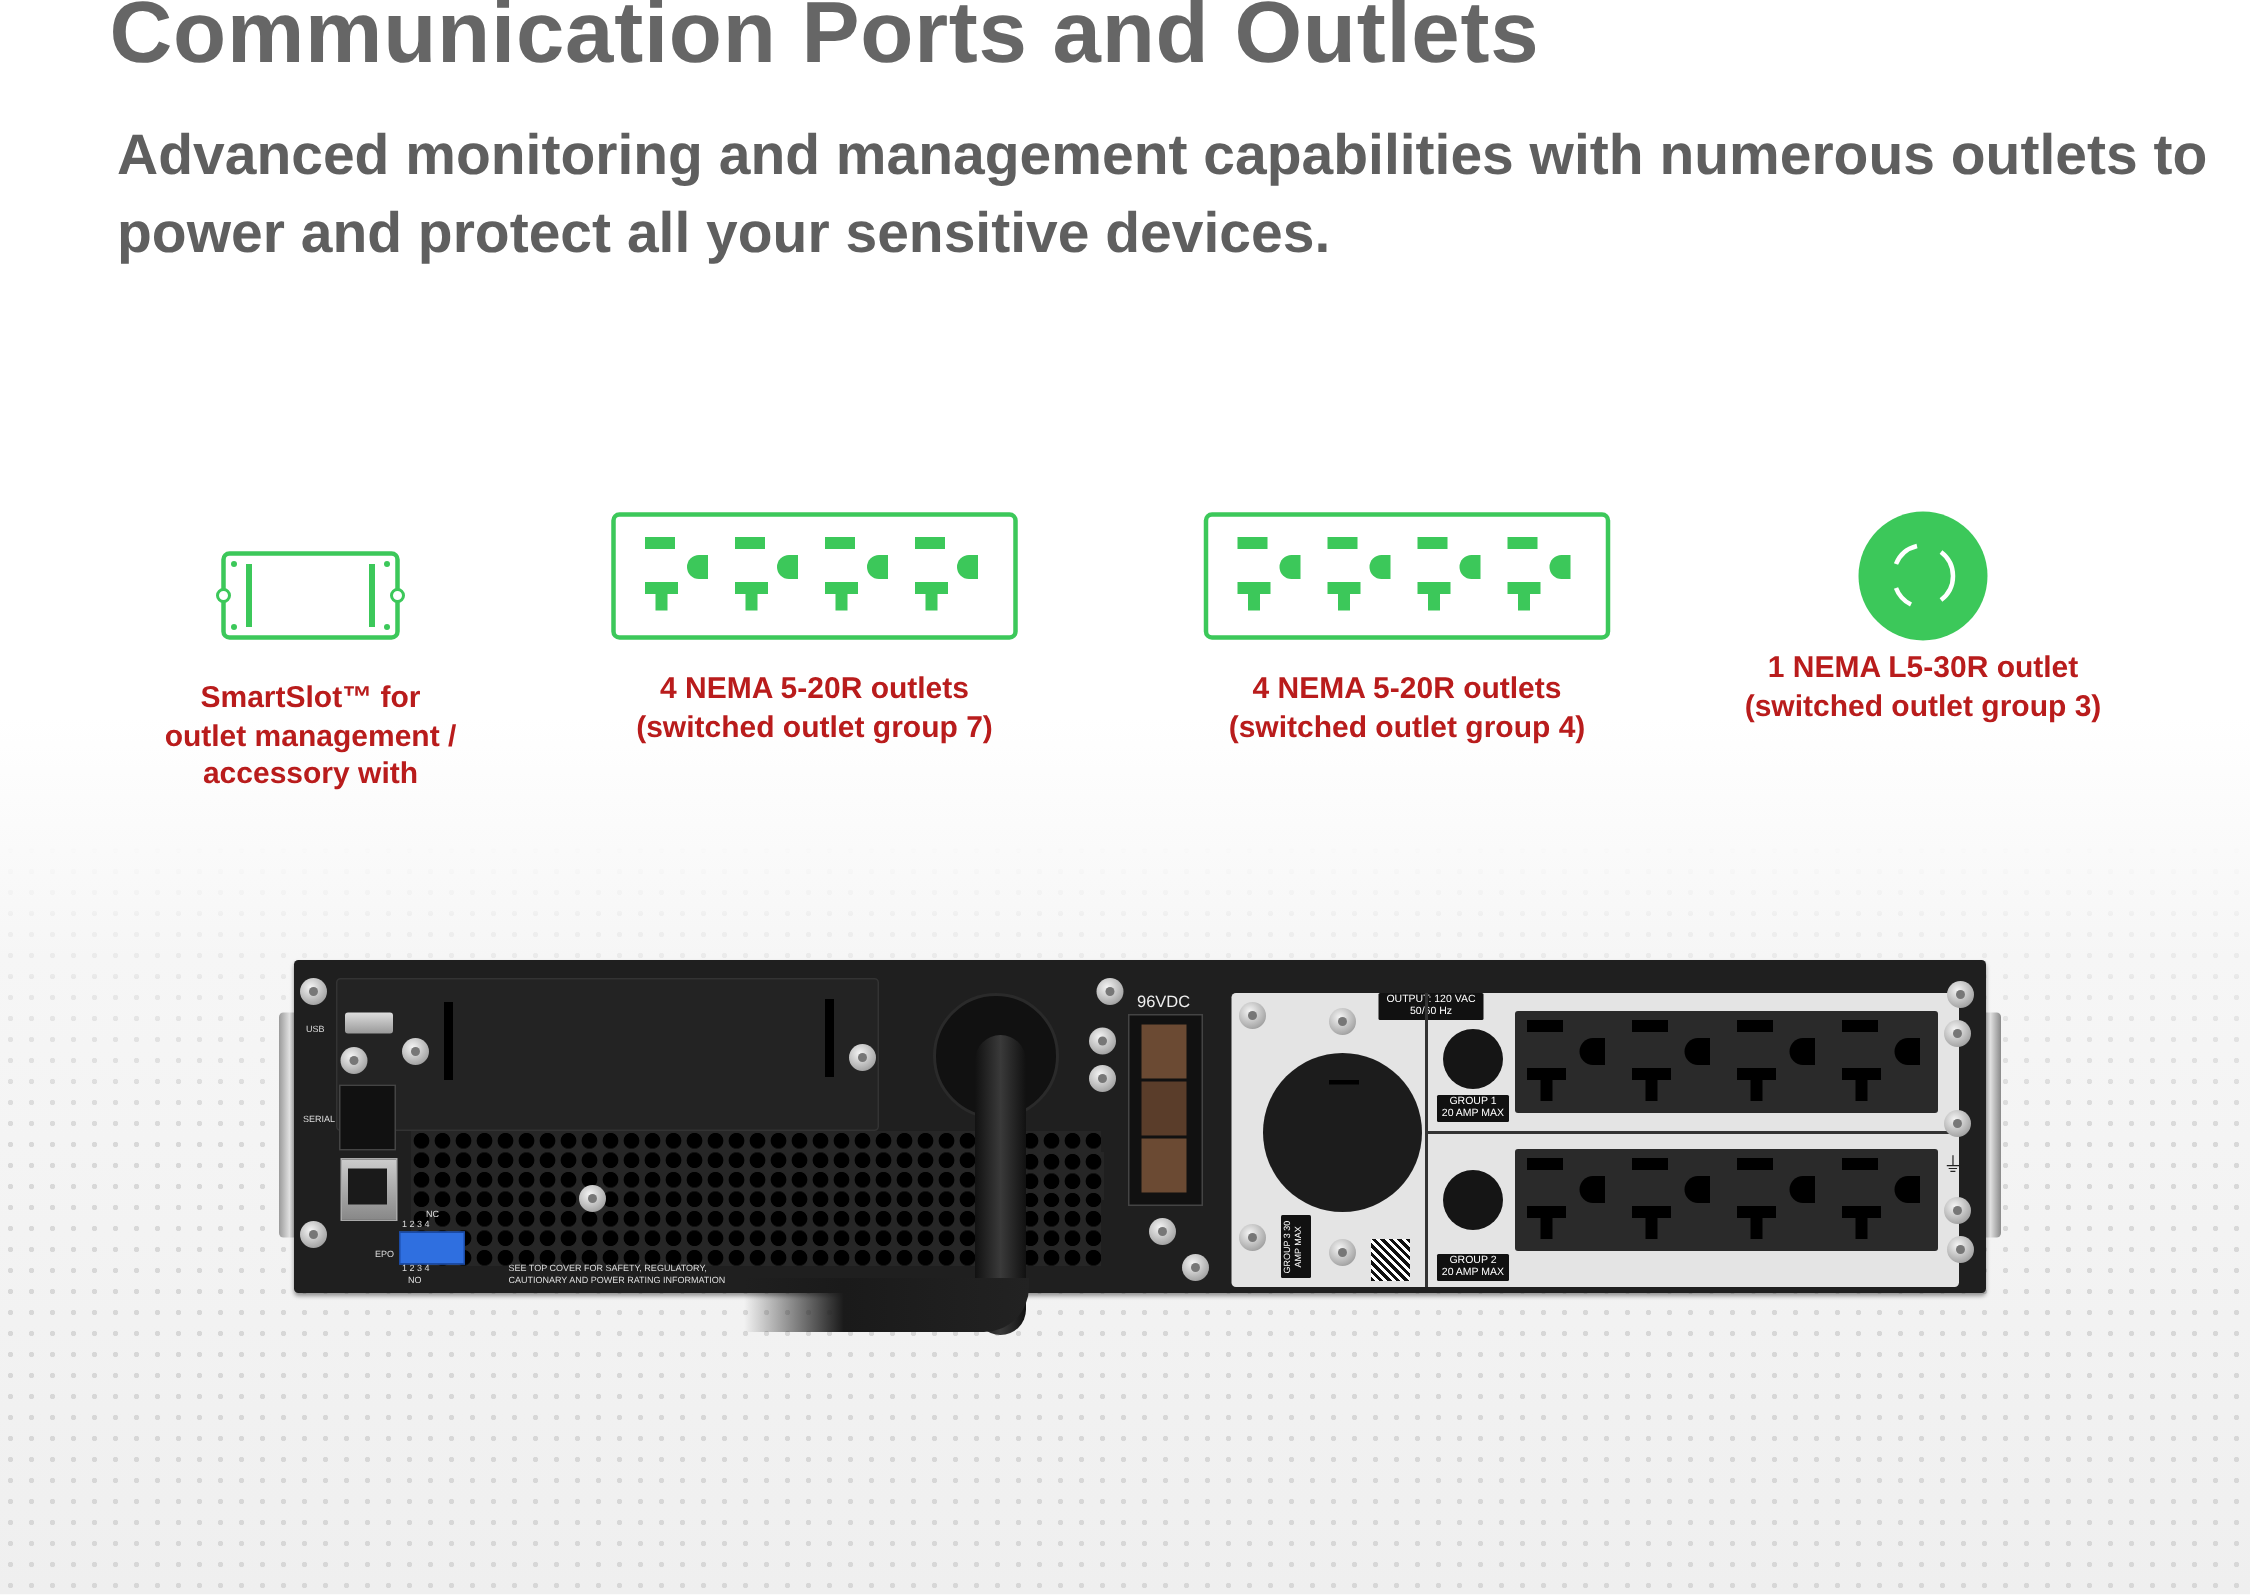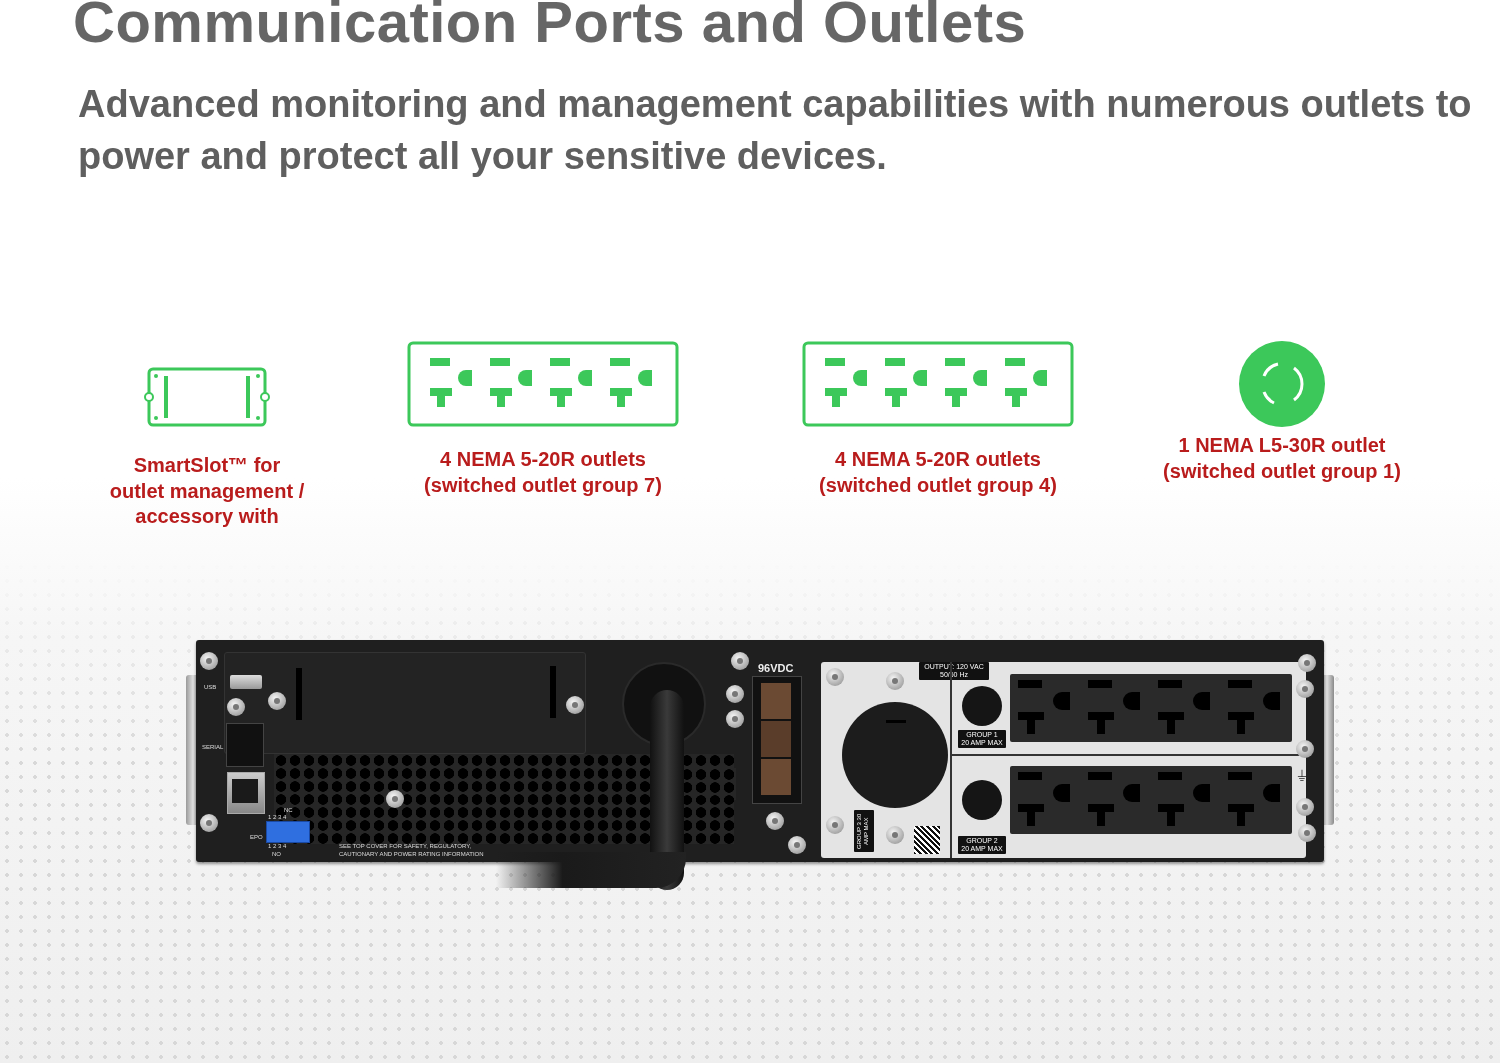--- a/index.html
+++ b/index.html
@@ -128,21 +128,21 @@
 
 <div class="feat" style="left:1142px;width:280px;">
   <svg class="icon-box" width="88" height="88" viewBox="0 0 88 88" style="display:block;">
     <circle cx="44" cy="44" r="43" fill="#3cc85a"></circle>
     <path d="M40 24 A20 20 0 0 0 26 36" stroke="#fff" stroke-width="3" fill="none"></path>
     <path d="M56 28 A20 20 0 0 1 56 60" stroke="#fff" stroke-width="3" fill="none"></path>
     <path d="M26 52 A20 20 0 0 0 36 63" stroke="#fff" stroke-width="3" fill="none"></path>
   </svg>
   <div class="cap" style="margin-top:5px;">
     <div>1 NEMA L5-30R outlet</div>
-    <div>(switched outlet group 1)</div>
+    <div>(switched outlet group 3)</div>
   </div>
 </div>
 
 <div class="ups">
   <div class="ear" style="left:-10px;"></div>
   <div class="ear" style="right:-10px;"></div>
   <div class="chassis"></div>
 
   <div style="position:absolute;left:28px;top:12px;width:360px;height:100px;background:#232323;border:1px solid #333;border-radius:3px;"></div>
   <div style="position:absolute;left:100px;top:28px;width:6px;height:52px;background:#000;"></div>
@@ -175,21 +175,21 @@
 
   <div style="position:absolute;left:426px;top:22px;width:80px;height:80px;border-radius:50%;background:#111;border:2px solid #2a2a2a;"></div>
   <div style="position:absolute;left:454px;top:50px;width:34px;height:200px;background:linear-gradient(90deg,#111,#3a3a3a,#111);border-radius:17px;"></div>
   <div style="position:absolute;left:300px;top:212px;width:190px;height:36px;background:linear-gradient(90deg,rgba(20,20,20,0),#1a1a1a 35%,#222);border-radius:0 0 30px 0;"></div>
 
   <div class="screw" style="left:535px;top:12px;"></div>
   <div class="screw" style="left:530px;top:45px;"></div>
   <div class="screw" style="left:530px;top:70px;"></div>
   <div class="screw" style="left:570px;top:172px;"></div>
   <div class="screw" style="left:592px;top:196px;"></div>
-  <div style="position:absolute;left:562px;top:22px;color:#eee;font-size:11px;font-weight:bold;">96VDC</div>
+  <div style="position:absolute;left:562px;top:22px;color:#eee;font-size:11px;font-weight:normal;">96VDC</div>
   <div style="position:absolute;left:556px;top:36px;width:48px;height:126px;background:#111;border:1px solid #444;">
     <div style="position:absolute;left:8px;top:6px;width:30px;height:36px;background:#6b4a33;"></div>
     <div style="position:absolute;left:8px;top:44px;width:30px;height:36px;background:#5a3d2a;"></div>
     <div style="position:absolute;left:8px;top:82px;width:30px;height:36px;background:#6b4a33;"></div>
   </div>
 
   <div class="plate" style="left:625px;top:22px;width:485px;height:196px;border-radius:3px;"></div>
   <div class="screw" style="left:630px;top:28px;"></div>
   <div class="screw" style="left:630px;top:176px;"></div>
   <div class="screw" style="left:690px;top:32px;"></div>

